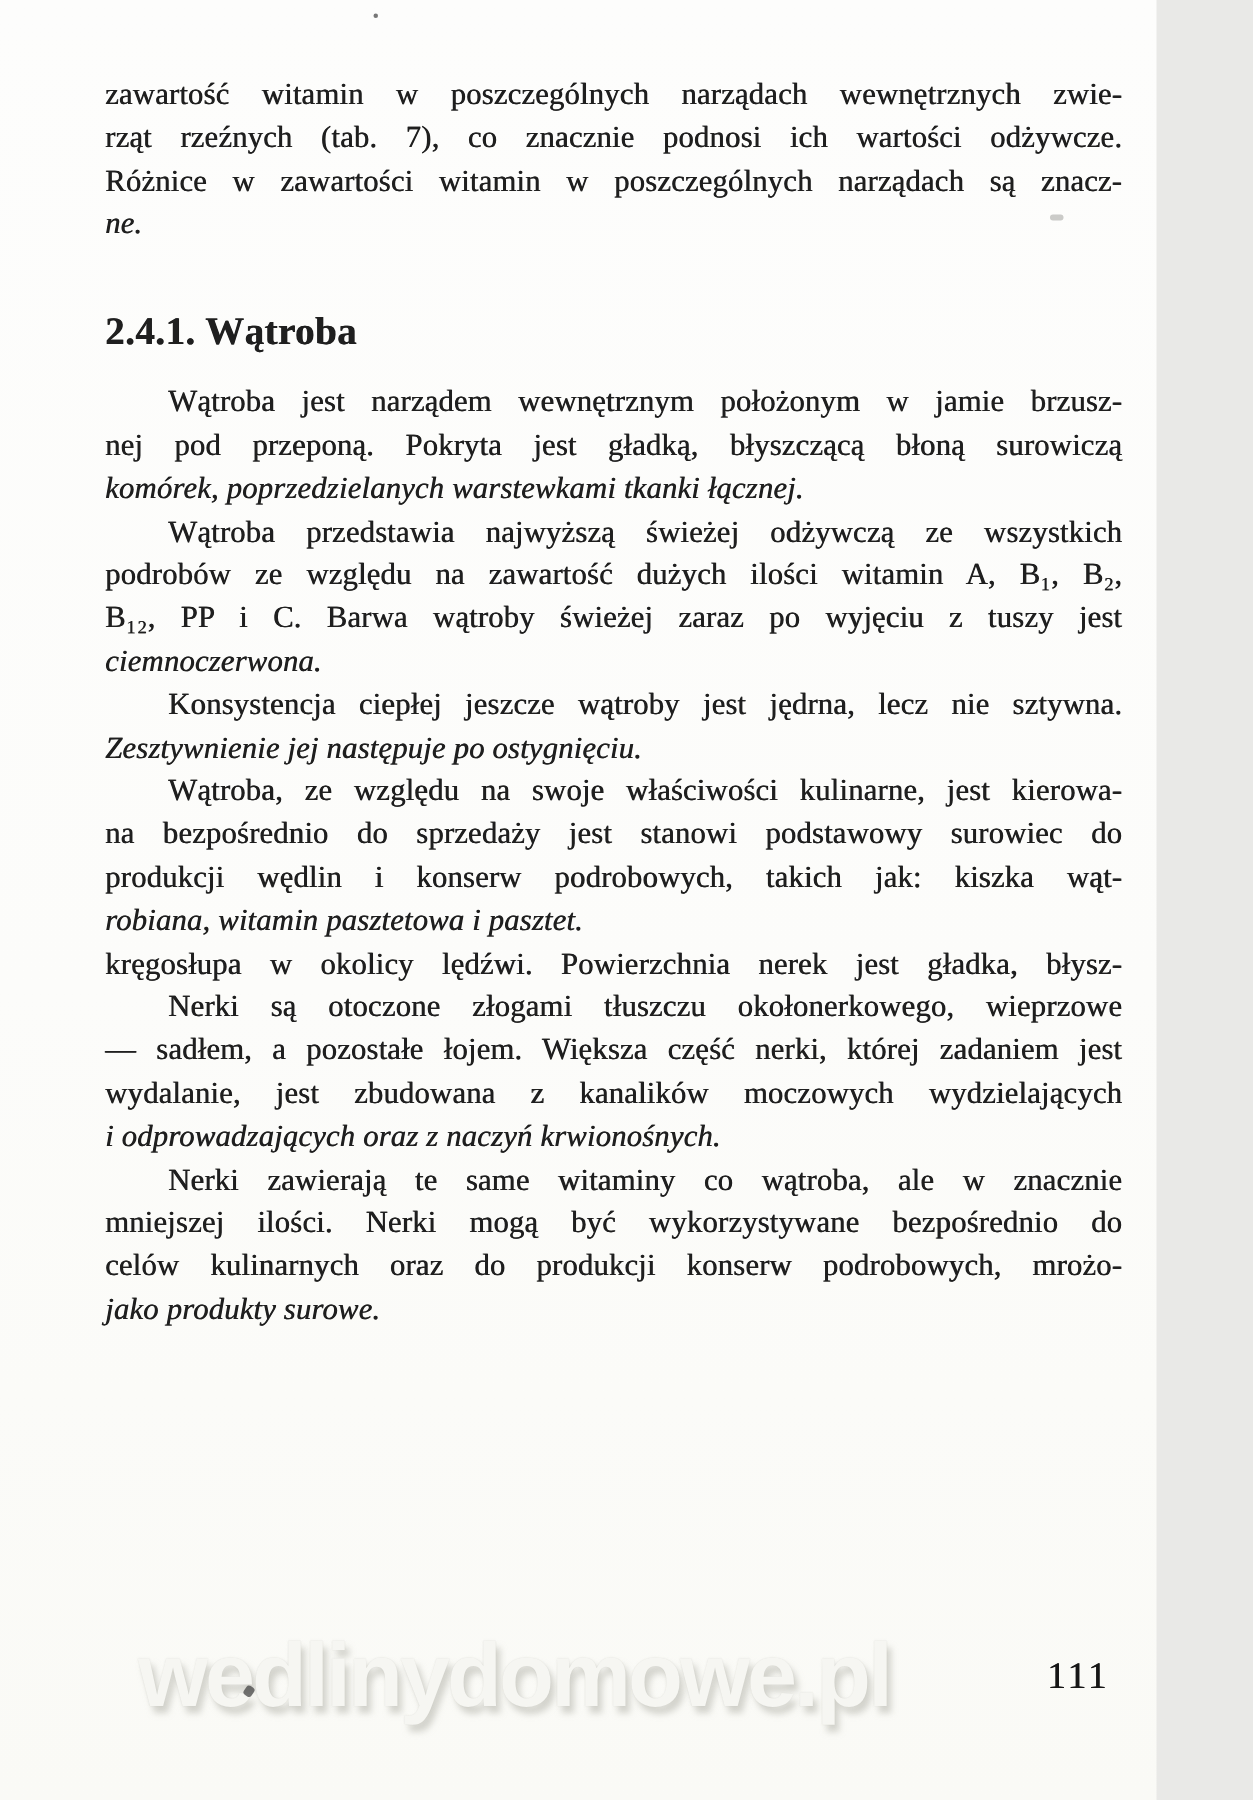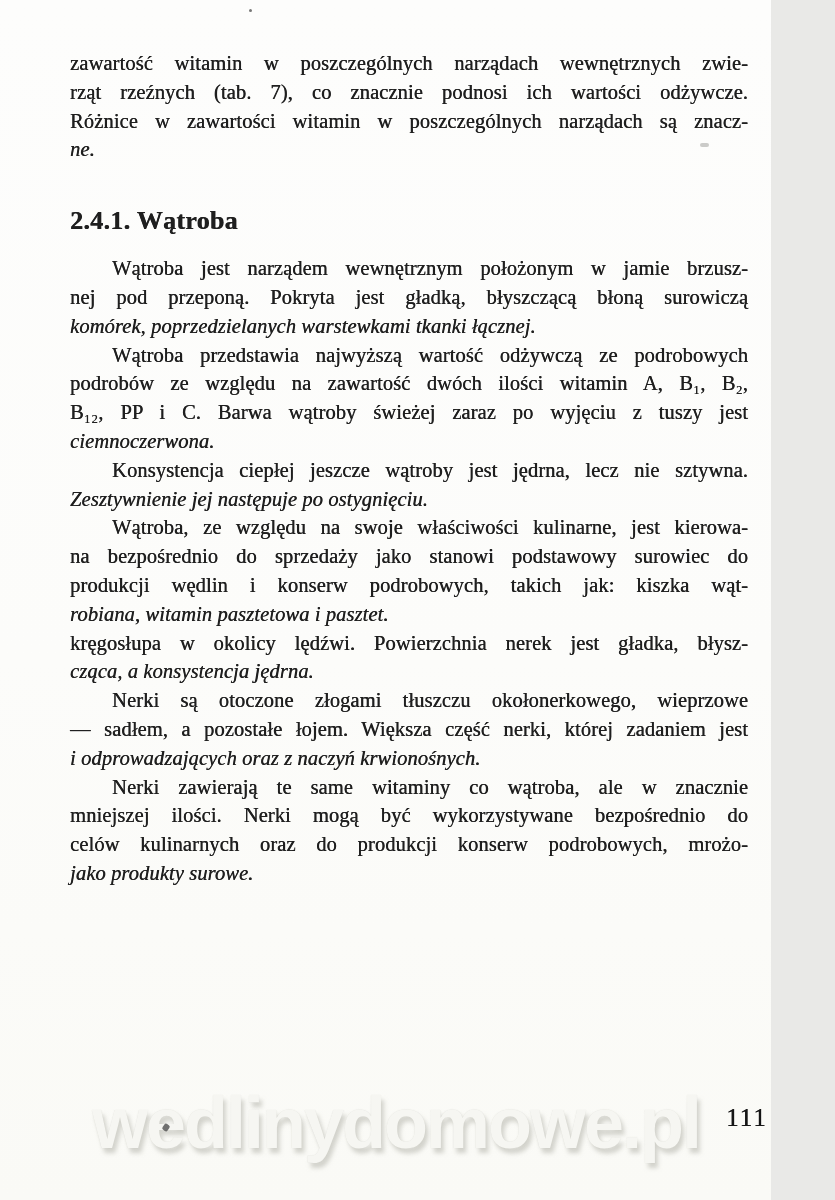--- a/index.html
+++ b/index.html
@@ -38,30 +38,30 @@
     line-height: 29px;
     font-weight: bold;
     letter-spacing: 0.3px;
     text-shadow: 0.4px 0 0 currentColor;
   }
   .watermark {
     position: absolute;
     left: 92px; top: 1082px;
     font-family: "Liberation Sans", "DejaVu Sans", sans-serif;
     font-weight: bold;
-    font-size: 72px;
+    font-size: 60px;
     letter-spacing: -2px;
     color: #f6f6f2;
     text-shadow: 3px 5px 4px rgba(178,178,170,0.55), 0 0 1px rgba(205,205,198,0.6);
     user-select: none;
     white-space: nowrap;
   }
   .page-number {
     position: absolute;
-    left: 726px; top: 1104px;
+    left: 698px; top: 1104px;
     font-size: 25px;
     letter-spacing: 2px;
     color: #161616;
     text-shadow: 0.4px 0 0 currentColor;
   }
   .speck { position: absolute; border-radius: 50%; }
 </style>
 </head>
 <body>
 
@@ -78,47 +78,47 @@
 
     <h2 class="heading">2.4.1. Wątroba</h2>
 
     <div class="paragraph">
       <div class="line ind">Wątroba jest narządem wewnętrznym położonym w jamie brzusz-</div>
       <div class="line">nej pod przeponą. Pokryta jest gładką, błyszczącą błoną surowiczą</div>
       <div class="line end">komórek, poprzedzielanych warstewkami tkanki łącznej.</div>
     </div>
 
     <div class="paragraph">
-      <div class="line ind">Wątroba przedstawia najwyższą wartość odżywczą ze podrobowych</div>
-      <div class="line">podrobów ze względu na zawartość dwóch ilości witamin A, B₁, B₂,</div>
+      <div class="line ind">Wątroba przedstawia najwyższą świeżej odżywczą ze wszystkich</div>
+      <div class="line">podrobów ze względu na zawartość dużych ilości witamin A, B₁, B₂,</div>
       <div class="line">B₁₂, PP i C. Barwa wątroby świeżej zaraz po wyjęciu z tuszy jest</div>
       <div class="line end">ciemnoczerwona.</div>
     </div>
 
     <div class="paragraph">
       <div class="line ind">Konsystencja ciepłej jeszcze wątroby jest jędrna, lecz nie sztywna.</div>
       <div class="line end">Zesztywnienie jej następuje po ostygnięciu.</div>
     </div>
 
     <div class="paragraph">
       <div class="line ind">Wątroba, ze względu na swoje właściwości kulinarne, jest kierowa-</div>
-      <div class="line">na bezpośrednio do sprzedaży jako stanowi podstawowy surowiec do</div>
+      <div class="line">na bezpośrednio do sprzedaży jest stanowi podstawowy surowiec do</div>
       <div class="line">produkcji wędlin i konserw podrobowych, takich jak: kiszka wąt-</div>
       <div class="line end">robiana, witamin pasztetowa i pasztet.</div>
     </div>
 
 
     <div class="paragraph">
       <div class="line">kręgosłupa w okolicy lędźwi. Powierzchnia nerek jest gładka, błysz-</div>
-      <div class="line end">cząca, a konsystencja jędrna.</div>
     </div>
 
     <div class="paragraph">
       <div class="line ind">Nerki są otoczone złogami tłuszczu okołonerkowego, wieprzowe</div>
       <div class="line">— sadłem, a pozostałe łojem. Większa część nerki, której zadaniem jest</div>
+      <div class="line">wydalanie, jest zbudowana z kanalików moczowych wydzielających</div>
       <div class="line end">i odprowadzających oraz z naczyń krwionośnych.</div>
     </div>
 
     <div class="paragraph">
       <div class="line ind">Nerki zawierają te same witaminy co wątroba, ale w znacznie</div>
       <div class="line">mniejszej ilości. Nerki mogą być wykorzystywane bezpośrednio do</div>
       <div class="line">celów kulinarnych oraz do produkcji konserw podrobowych, mrożo-</div>
       <div class="line end">jako produkty surowe.</div>
     </div>
 

